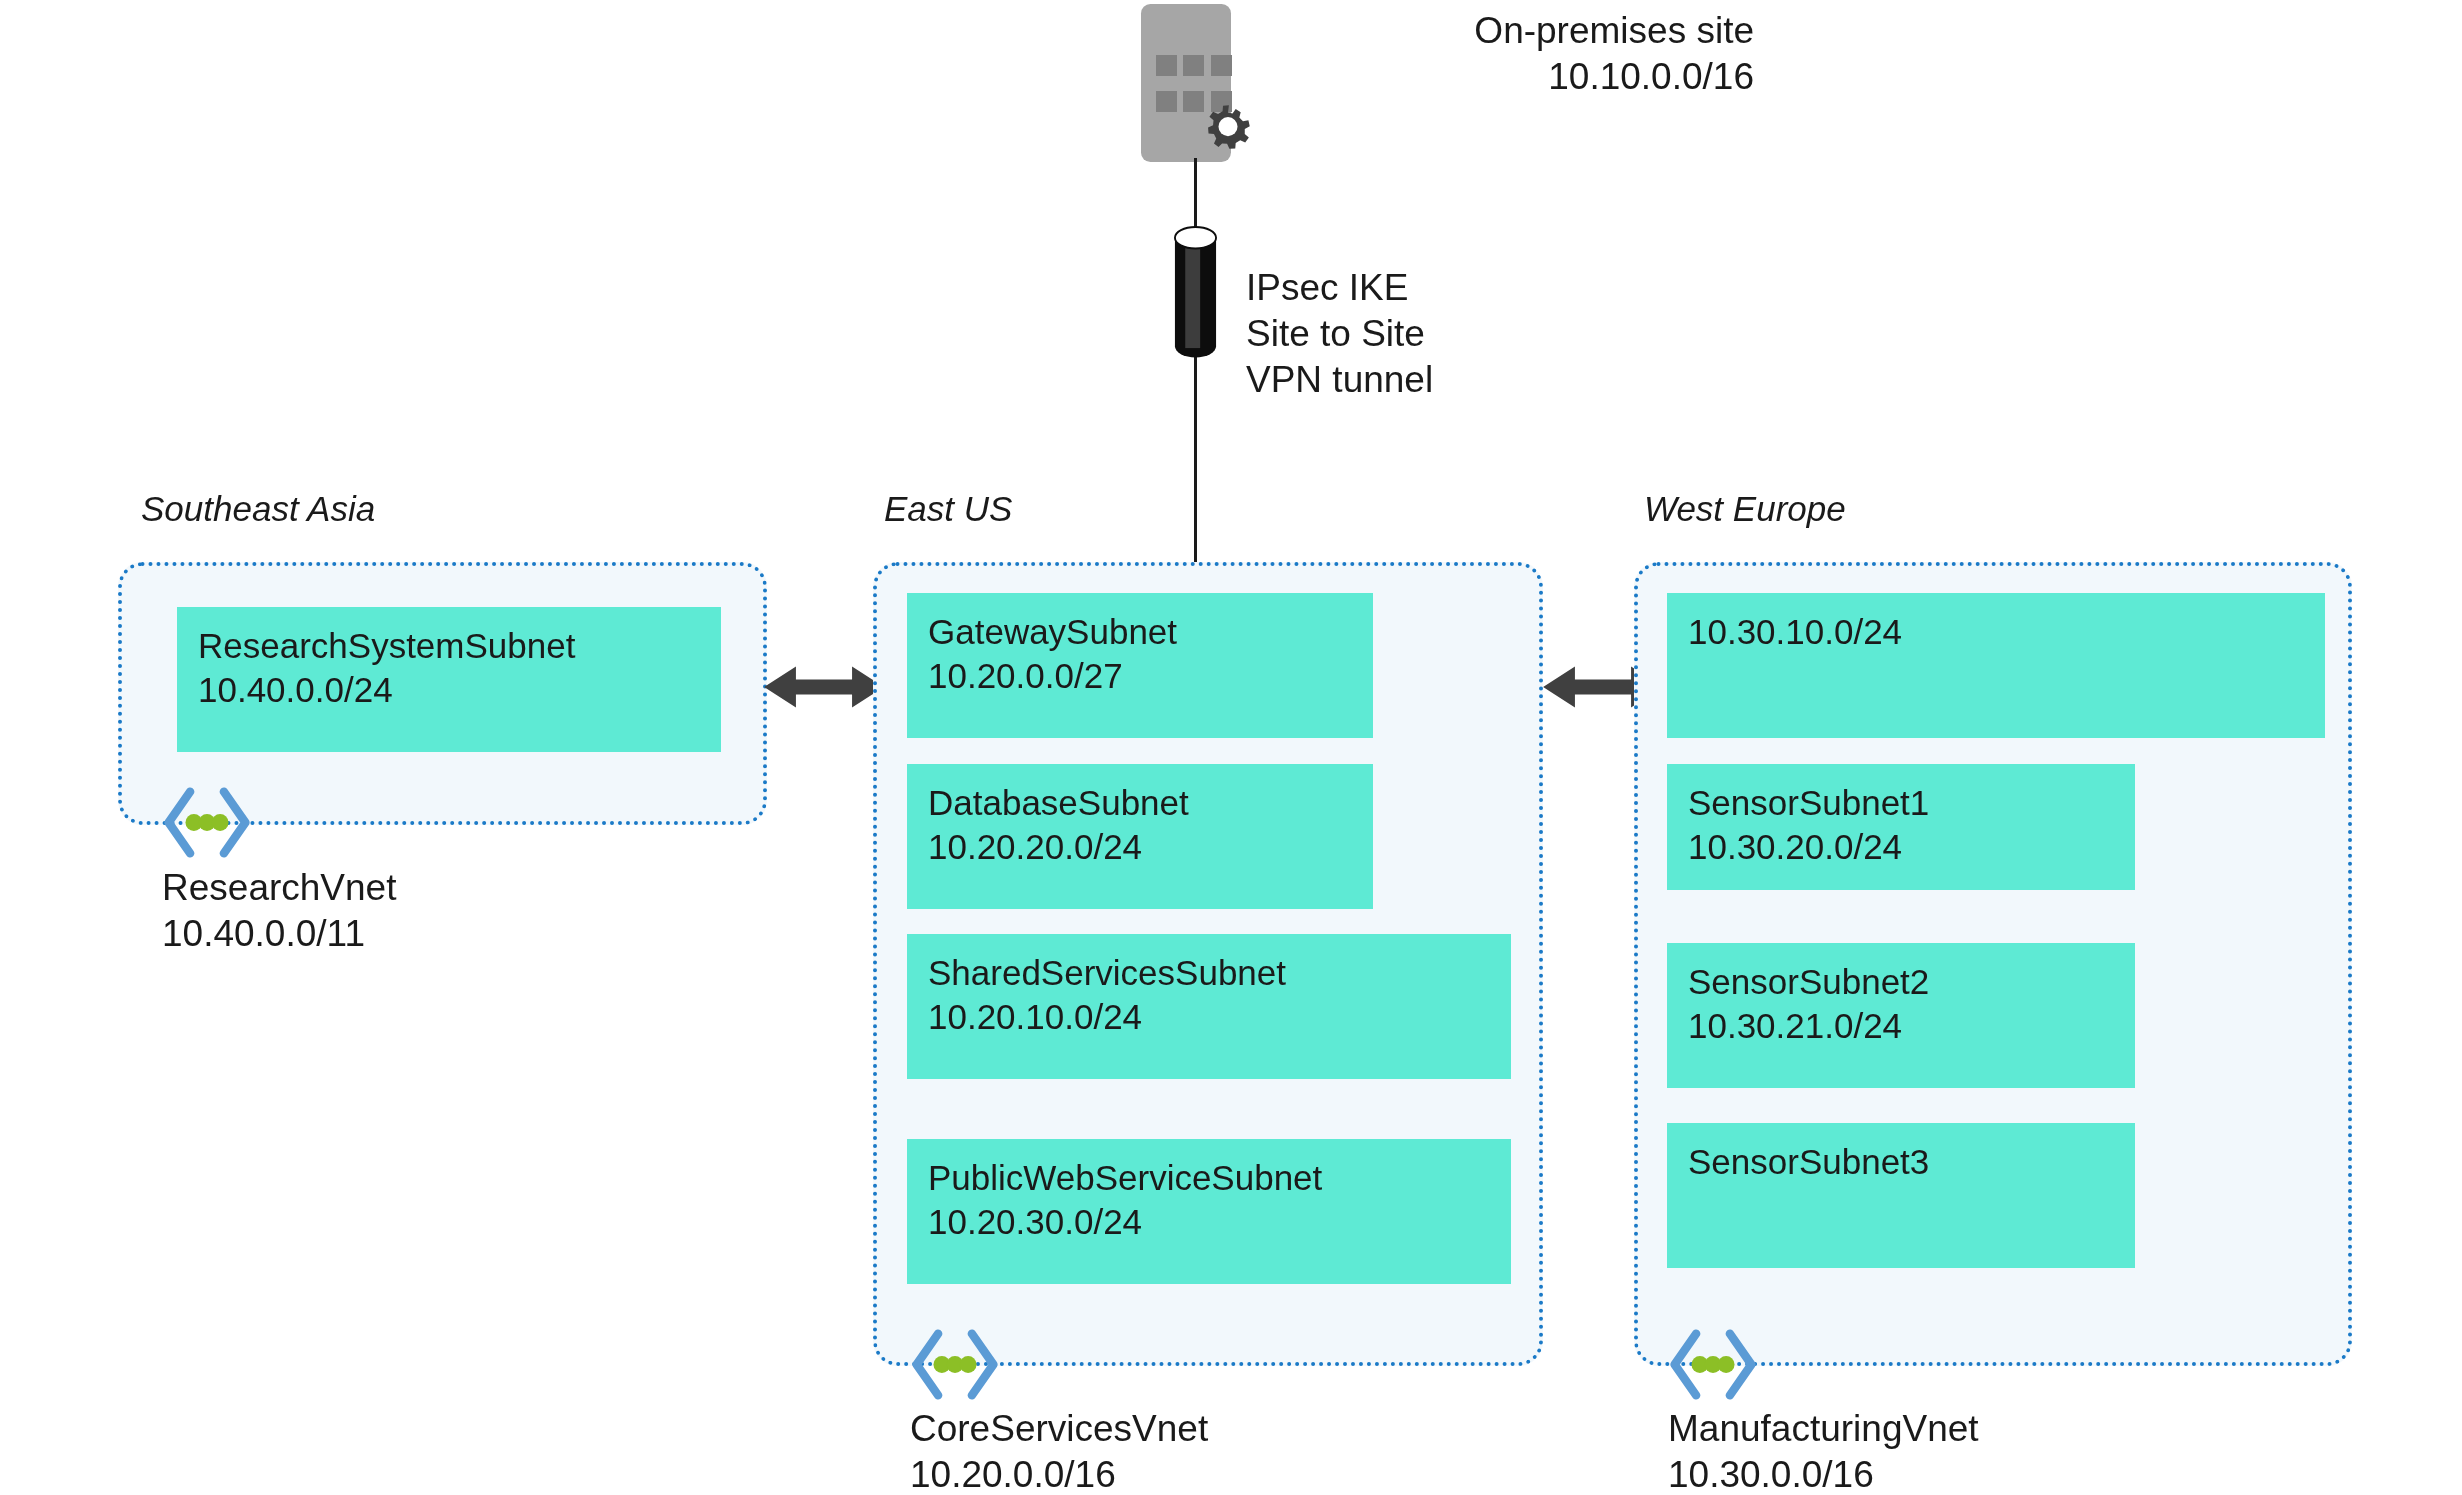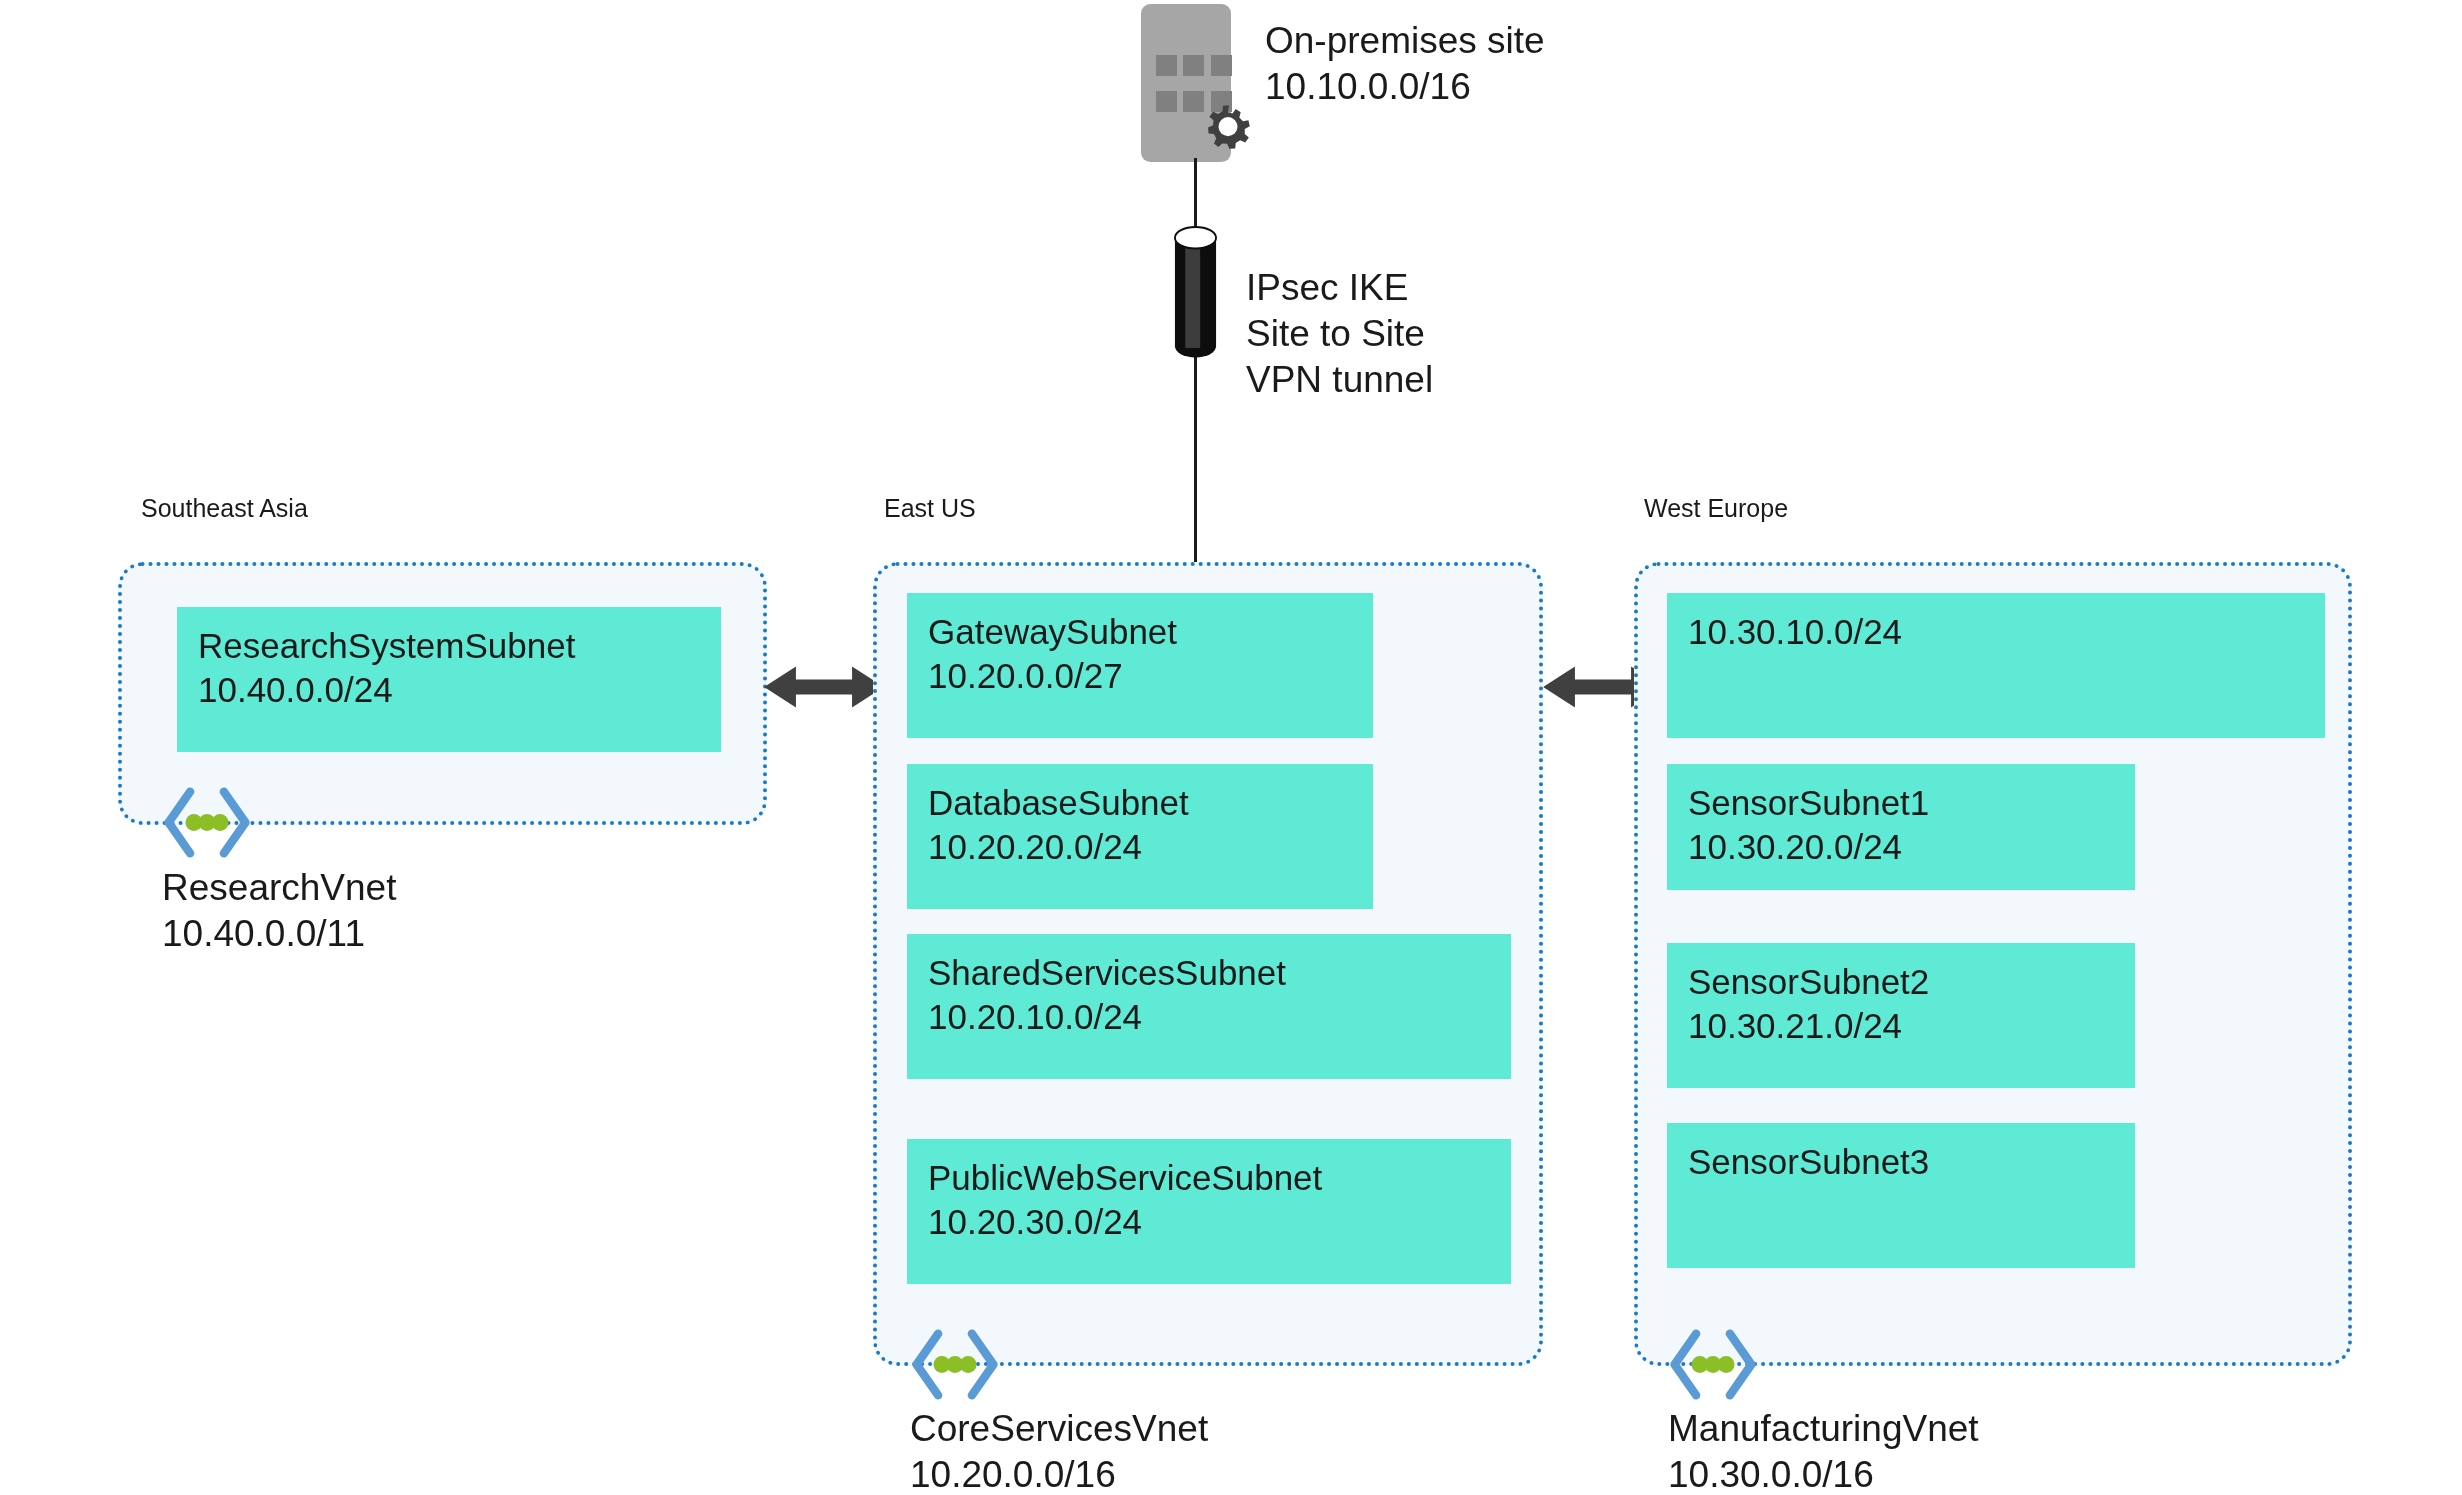--- a/index.html
+++ b/index.html
@@ -12,30 +12,30 @@
 
   
   .abs{position:absolute;}
 
   
   #onprem-icon{left:1141px;top:3.8px;width:90px;height:158px;}
   .bld-body{position:absolute;left:0;top:0;width:90px;height:158px;
             background:#a6a6a6;border-radius:9.4px;}
   .bld-win{position:absolute;width:21px;height:21.6px;background:#808080;}
   .gear{position:absolute;left:58px;top:90px;width:58px;height:58px;}
-  #onprem-label{left:1265px;top:18px;width:489px;}
+  #onprem-label{left:1265px;top:8px;width:489px;text-align:right;}
   .big-label{font-size:37px;line-height:46px;color:#1a1a1a;white-space:pre-line;}
 
   
   #vpn-line{left:1194px;top:158px;width:2.8px;height:404px;background:#1a1a1a;}
   #vpn-tunnel{left:1174px;top:226px;width:43px;height:132px;}
   #vpn-label{left:1246px;top:265px;width:404px;}
 
   
-  .region-label{font-size:25px;line-height:43px;color:#1a1a1a;}
+  .region-label{font-size:35px;line-height:43px;color:#1a1a1a;font-style:italic;}
   .vnet{
     position:absolute;
     background:#f2f8fc;
     border:4.7px dotted #1b7ac7;
     border-radius:24.5px;
     box-sizing:border-box;
   }
   .subnet{
     position:absolute;
     background:#5eead4;

